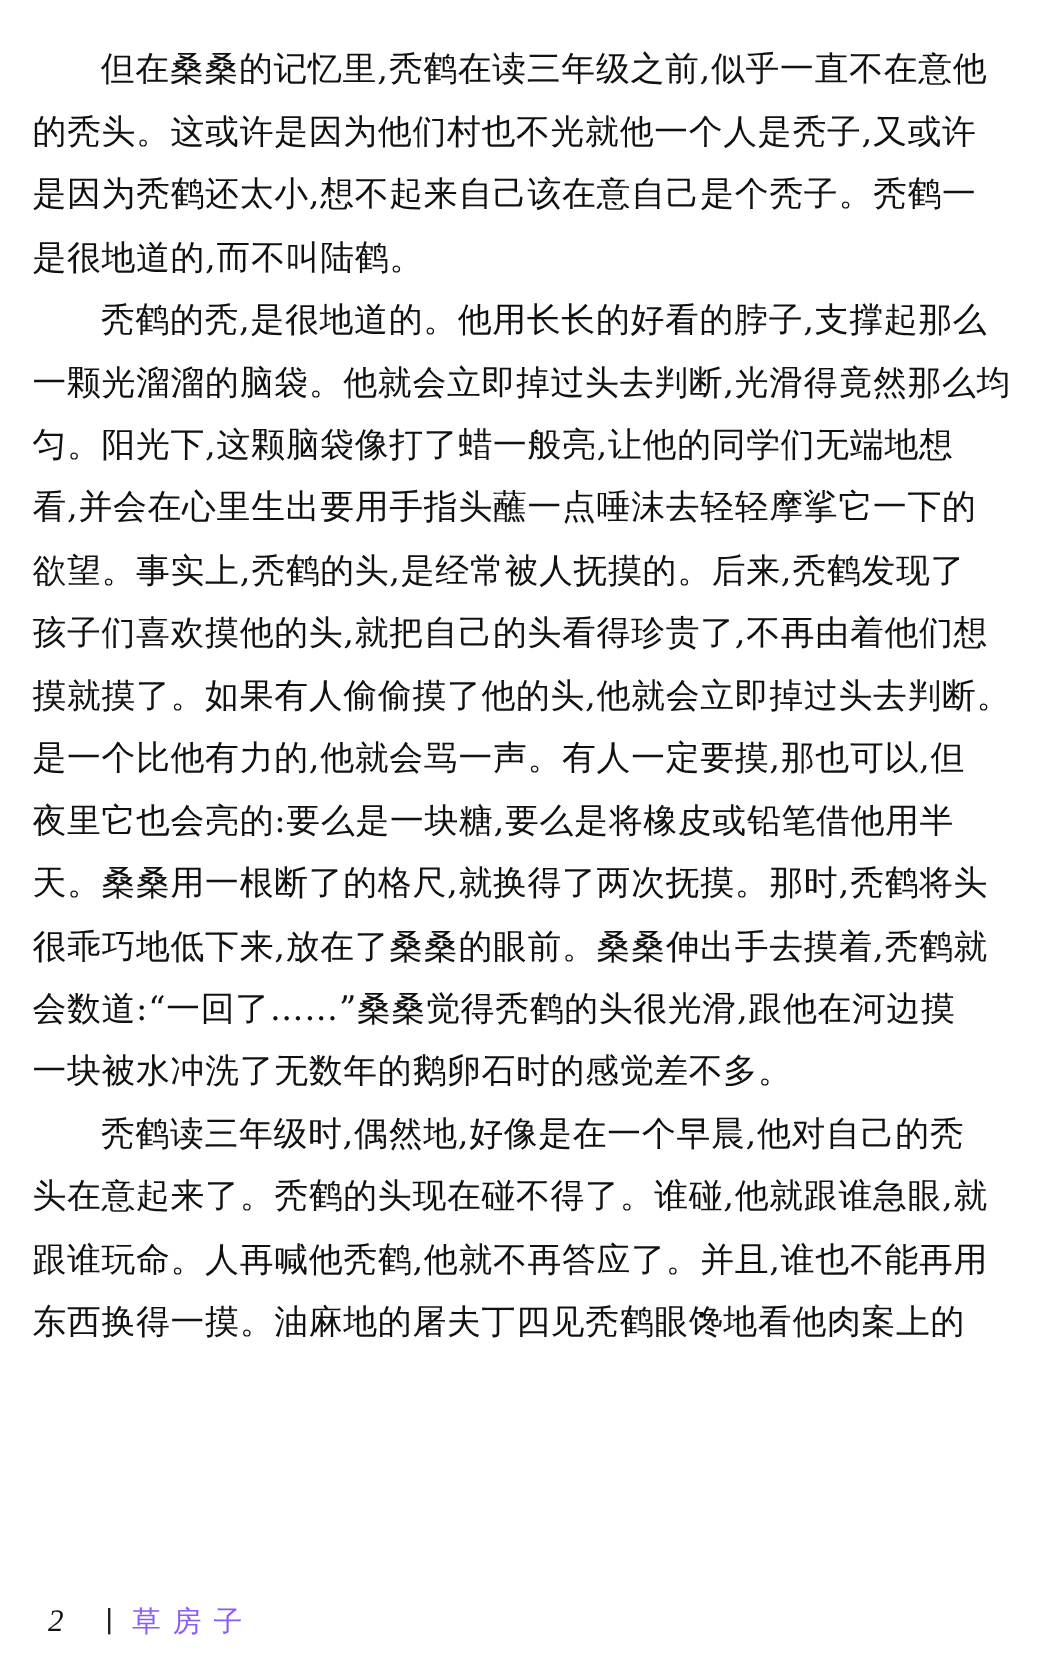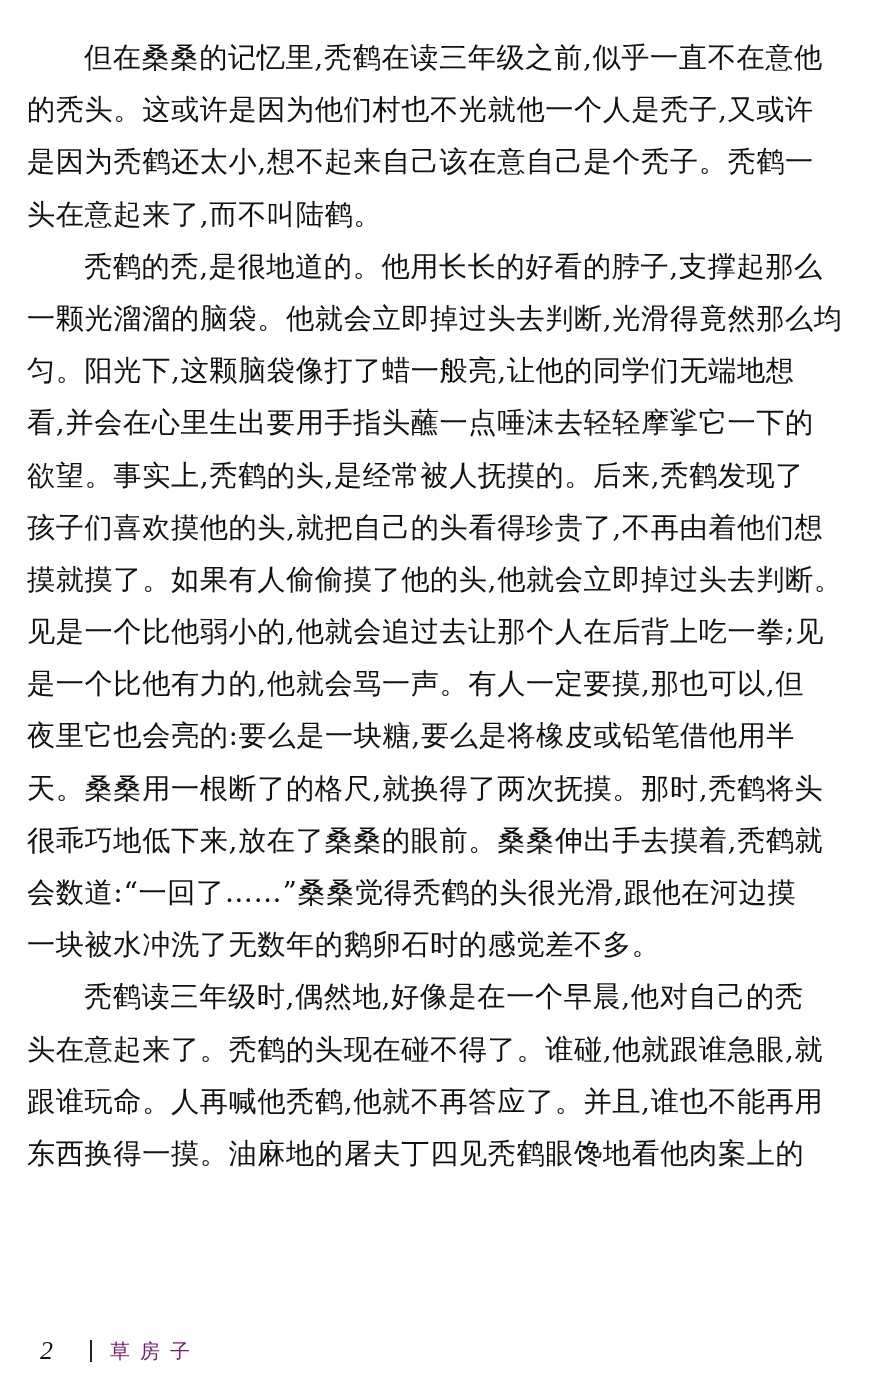--- a/index.html
+++ b/index.html
@@ -6,38 +6,37 @@
   body { width: 872px; height: 1391px; position: relative; overflow: hidden;
          font-family: "DejaVu Serif", "Liberation Serif", serif; color: #111; }
   .page { position: absolute; left: 27px; top: 32px; width: 815px; }
   .line { height: 52.2px; line-height: 52.2px; font-size: 28.2px; white-space: nowrap;
           letter-spacing: 0.6px; }
   .indent { padding-left: 57px; }
   .footer { position: absolute; left: 40px; top: 1333px; height: 36px; display: flex; align-items: center;
             font-family: "Liberation Serif", serif; }
   .page-num { font-size: 26px; font-style: italic; color: #111; width: 40px; }
   .sep { width: 2px; height: 22px; background: #222; margin: 0 18px 0 10px; }
-  .book-title { font-family: "DejaVu Sans", sans-serif; font-size: 20px; letter-spacing: 10px; color: #701a75; }
+  .book-title { font-family: "DejaVu Sans", sans-serif; font-size: 24px; letter-spacing: 10px; color: #8b5cf6; }
 </style>
 </head>
 <body>
 
 <div class="page">
   <div class="line indent">但在桑桑的记忆里,秃鹤在读三年级之前,似乎一直不在意他</div>
   <div class="line">的秃头。这或许是因为他们村也不光就他一个人是秃子,又或许</div>
   <div class="line">是因为秃鹤还太小,想不起来自己该在意自己是个秃子。秃鹤一</div>
-  <div class="line">头在意起来了,而不叫陆鹤。</div>
+  <div class="line">是很地道的,而不叫陆鹤。</div>
   <div class="line indent">秃鹤的秃,是很地道的。他用长长的好看的脖子,支撑起那么</div>
   <div class="line">一颗光溜溜的脑袋。他就会立即掉过头去判断,光滑得竟然那么均</div>
   <div class="line">匀。阳光下,这颗脑袋像打了蜡一般亮,让他的同学们无端地想</div>
   <div class="line">看,并会在心里生出要用手指头蘸一点唾沫去轻轻摩挲它一下的</div>
   <div class="line">欲望。事实上,秃鹤的头,是经常被人抚摸的。后来,秃鹤发现了</div>
   <div class="line">孩子们喜欢摸他的头,就把自己的头看得珍贵了,不再由着他们想</div>
   <div class="line">摸就摸了。如果有人偷偷摸了他的头,他就会立即掉过头去判断。</div>
-  <div class="line">见是一个比他弱小的,他就会追过去让那个人在后背上吃一拳;见</div>
   <div class="line">是一个比他有力的,他就会骂一声。有人一定要摸,那也可以,但</div>
   <div class="line">夜里它也会亮的:要么是一块糖,要么是将橡皮或铅笔借他用半</div>
   <div class="line">天。桑桑用一根断了的格尺,就换得了两次抚摸。那时,秃鹤将头</div>
   <div class="line">很乖巧地低下来,放在了桑桑的眼前。桑桑伸出手去摸着,秃鹤就</div>
   <div class="line">会数道:“一回了……”桑桑觉得秃鹤的头很光滑,跟他在河边摸</div>
   <div class="line">一块被水冲洗了无数年的鹅卵石时的感觉差不多。</div>
   <div class="line indent">秃鹤读三年级时,偶然地,好像是在一个早晨,他对自己的秃</div>
   <div class="line">头在意起来了。秃鹤的头现在碰不得了。谁碰,他就跟谁急眼,就</div>
   <div class="line">跟谁玩命。人再喊他秃鹤,他就不再答应了。并且,谁也不能再用</div>
   <div class="line">东西换得一摸。油麻地的屠夫丁四见秃鹤眼馋地看他肉案上的</div>

